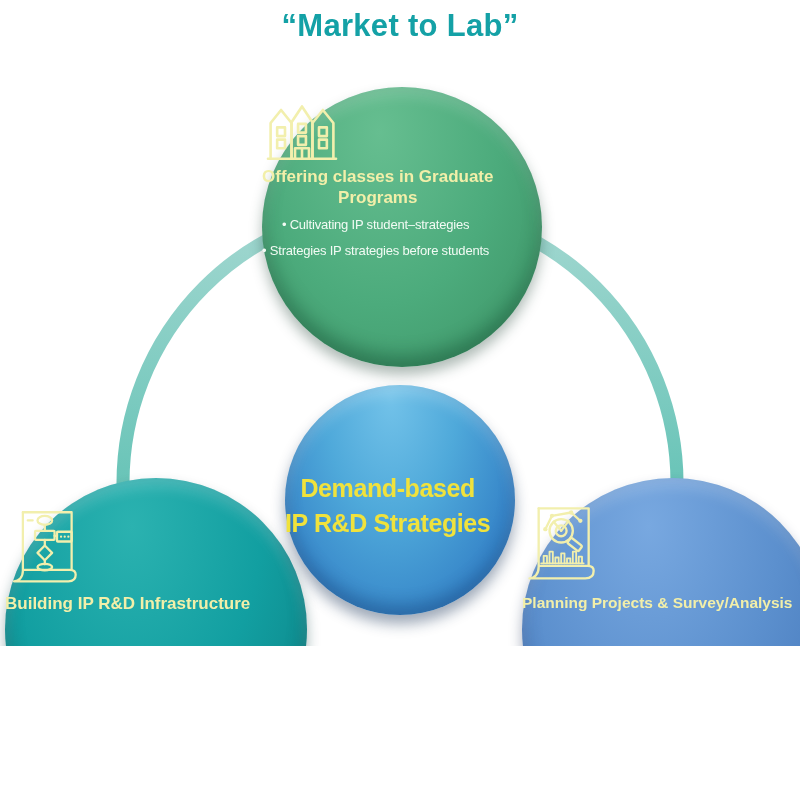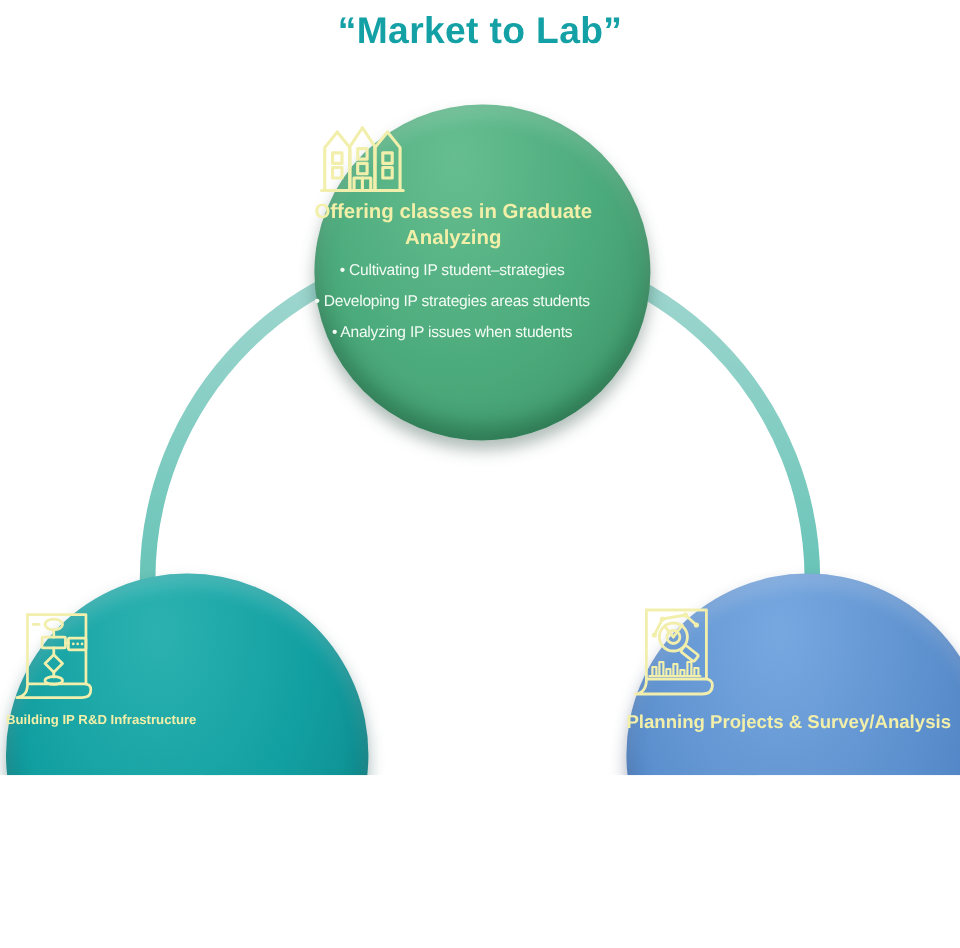--- a/index.html
+++ b/index.html
@@ -41,21 +41,21 @@
     left:285px; top:385px; width:230px; height:230px; z-index:3;
     justify-content:center; padding-top:12px;
     background: radial-gradient(ellipse at 46% 6%, #72C2E9 0%, #4FA9DA 38%, #3786C9 74%, #2E79C1 100%);
     box-shadow: 0 9px 14px rgba(25,50,85,.42),
                 inset 0 -10px 16px rgba(10,40,90,.32),
                 inset 0 9px 14px rgba(255,255,255,.22);
   }
   .icon { flex:none; display:block; }
   .heading { font-weight:bold; color:var(--heading_text,#F2EFA9); }
   .c-top  .heading { font-size:17px;   line-height:1.22; margin-top:3px; }
-  .c-left .heading { font-size:11px;   line-height:1.2;  margin-top:4px; }
+  .c-left .heading { font-size:17px;   line-height:1.2;  margin-top:4px; }
   .c-right .heading{ font-size:15.5px; line-height:1.2;  margin-top:6px; }
   .bullets { color:var(--body_text,#F2FBF4); }
   .c-top  .bullets { font-size:13px;   line-height:1.98; margin-top:4px; letter-spacing:-.2px; }
   .c-left .bullets { font-size:13.5px; line-height:2.05; margin-top:6px; }
   .c-right .bullets{ font-size:13.5px; line-height:2.1;  margin-top:6px; }
   .center-text {
     font-weight:bold; font-size:25px; line-height:1.42;
     color:var(--center_text,#F0E23C); letter-spacing:-.4px;
   }
   .line { white-space:nowrap; }
@@ -90,29 +90,34 @@
         <rect x="39.5" y="32" width="9" height="10"></rect>
         <rect x="39.5" y="46" width="9" height="10"></rect>
         <rect x="63.5" y="36" width="9" height="10"></rect>
         <rect x="63.5" y="50" width="9" height="10"></rect>
         <path d="M36 72 V60 H52 V72"></path>
         <path d="M44 60 V72"></path>
       </g>
     </svg>
     <div class="heading">
         <div class="line">Offering classes in Graduate</div>
-        <div class="line">Analyzing</div>
+        <div class="line">Programs</div>
       </div>
     <div class="bullets">
         <div class="line">• Cultivating IP student–strategies</div>
-        <div class="line">• Developing IP strategies areas students</div>
-        <div class="line">• Analyzing IP issues when students</div>
+        <div class="line">• Strategies IP strategies before students</div>
       </div>
   </div>
 
+  <div class="circle c-center">
+    <div class="center-text">
+        <div class="line">Demand-based</div>
+        <div class="line">IP R&amp;D Strategies</div>
+      </div>
+  </div>
 
   <div class="circle c-left">
     <svg class="icon" viewBox="0 0 96 100" width="78" height="84" aria-hidden="true">
       <g fill="none" stroke="#F2EFAD" stroke-width="2.8" stroke-linejoin="round" stroke-linecap="round">
         <path d="M22 6 H82 V77"></path>
         <path d="M22 6 V78 C22 86 17 91 11 91 H78 C84 91 87 88 87 83 C87 79 84 77 80 77 H22"></path>
         <path d="M28 16 H34"></path>
         <ellipse cx="49" cy="16" rx="9" ry="5.5"></ellipse>
         <path d="M49 21.5 V29"></path>
         <rect x="37" y="29" width="24" height="11" rx="1"></rect>

